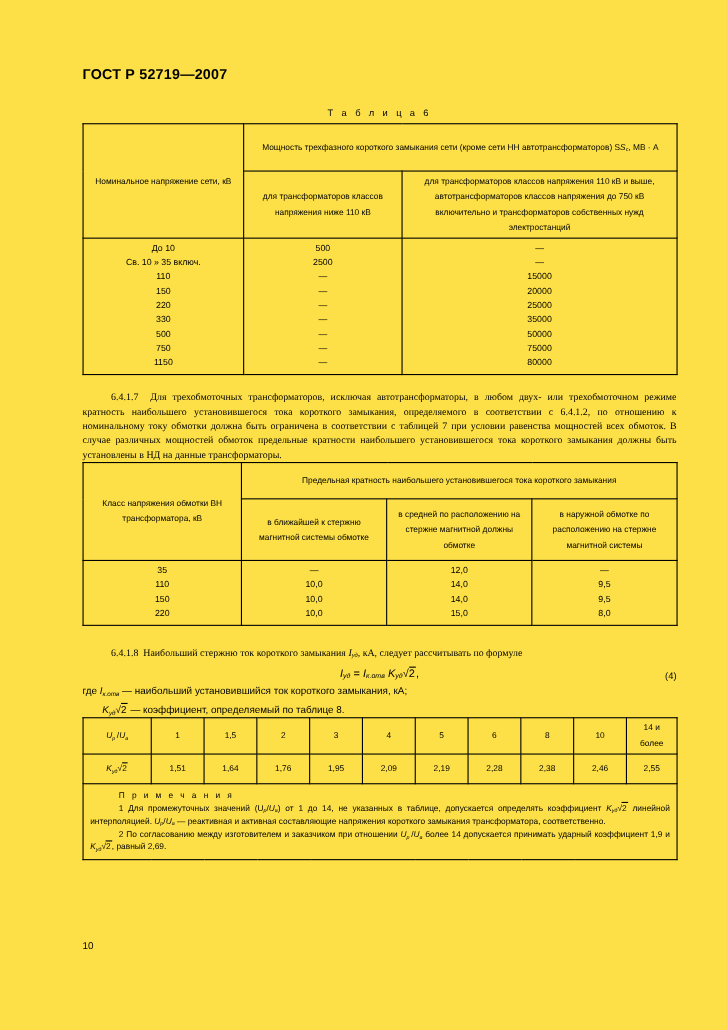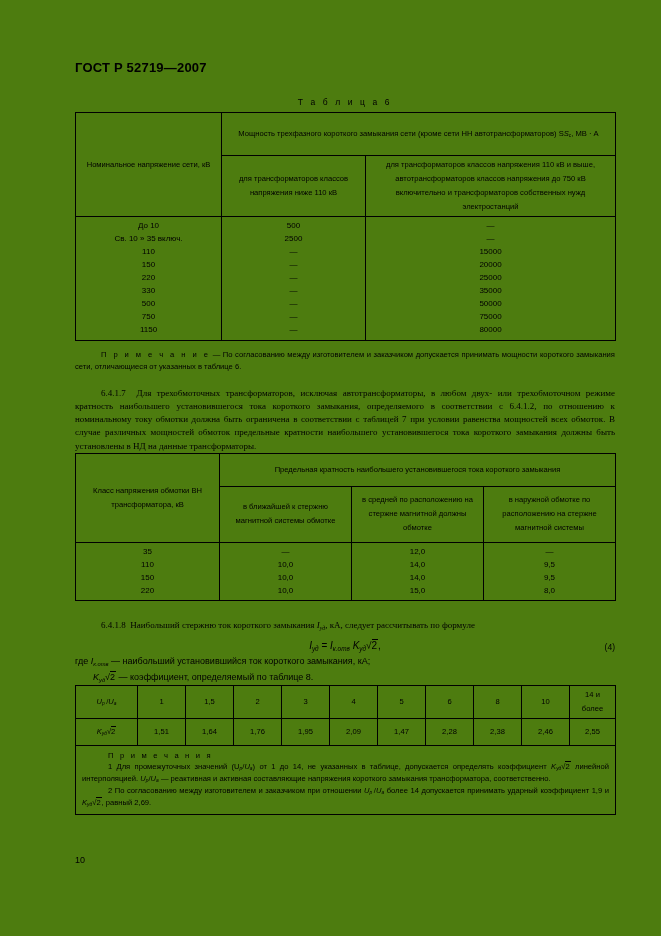--- a/index.html
+++ b/index.html
@@ -13,21 +13,21 @@
     font-family: "Liberation Sans", sans-serif;
     color: #000000;
     position: relative;
     overflow: hidden;
   }
   .page {
     position: absolute;
     left: 0; top: 0;
     width: 661px;
     height: 936px;
-    background: #4d7c0f;
+    background: #fde047;
   }
   .content {
     position: absolute;
     left: 75px;
     top: 60px;
     width: 540px;
   }
   .doc-title {
     font-size: 13px;
     font-weight: bold;
@@ -188,23 +188,20 @@
             <div>25000</div>
             <div>35000</div>
             <div>50000</div>
             <div>75000</div>
             <div>80000</div>
           </td>
         </tr>
       </tbody>
     </table>
 
-    <div class="note-block">
-      <span class="indent"></span><span class="note-head">П р и м е ч а н и е</span> <span>— По согласованию между изготовителем и заказчиком допускается принимать мощности короткого замыкания сети, отличающиеся от указанных в таблице 6.</span>
-    </div>
 
     <p class="body-par">
       <span>6.4.1.7</span>&nbsp; <span>Для трехобмоточных трансформаторов, исключая автотрансформаторы, в любом двух- или трехобмоточном режиме кратность наибольшего установившегося тока короткого замыкания, определяемого в соответствии с 6.4.1.2, по отношению к номинальному току обмотки должна быть ограничена в соответствии с таблицей 7 при условии равенства мощностей всех обмоток. В случае различных мощностей обмоток предельные кратности наибольшего установившегося тока короткого замыкания должны быть установлены в НД на данные трансформаторы.</span>
     </p>
 
 
     <table class="tbl-wrap">
       <colgroup>
         <col style="width:144px">
         <col style="width:132px">
@@ -307,21 +304,21 @@
         </tr>
         <tr>
           <td style="height:22px">
             <i class="var"><span>K</span><sub>уд</sub></i><span class="sqrt"></span><span class="ovl">2</span>
           </td>
           <td>1,51</td>
           <td>1,64</td>
           <td>1,76</td>
           <td>1,95</td>
           <td>2,09</td>
-          <td>1,47</td>
+          <td>2,19</td>
           <td>2,28</td>
           <td>2,38</td>
           <td>2,46</td>
           <td>2,55</td>
         </tr>
         <tr>
           <td colspan="11" class="note-cell">
             <div style="margin-left:26px;letter-spacing:2.2px">П р и м е ч а н и я</div>
             <div style="text-align:justify">
               <span class="indent"></span><span>1  Для промежуточных значений (U</span><i class="var"><sub>р</sub></i>/<i class="var"><span>U</span><sub>а</sub></i><span>) от 1 до 14, не указанных в таблице, допускается определять коэффициент</span>

